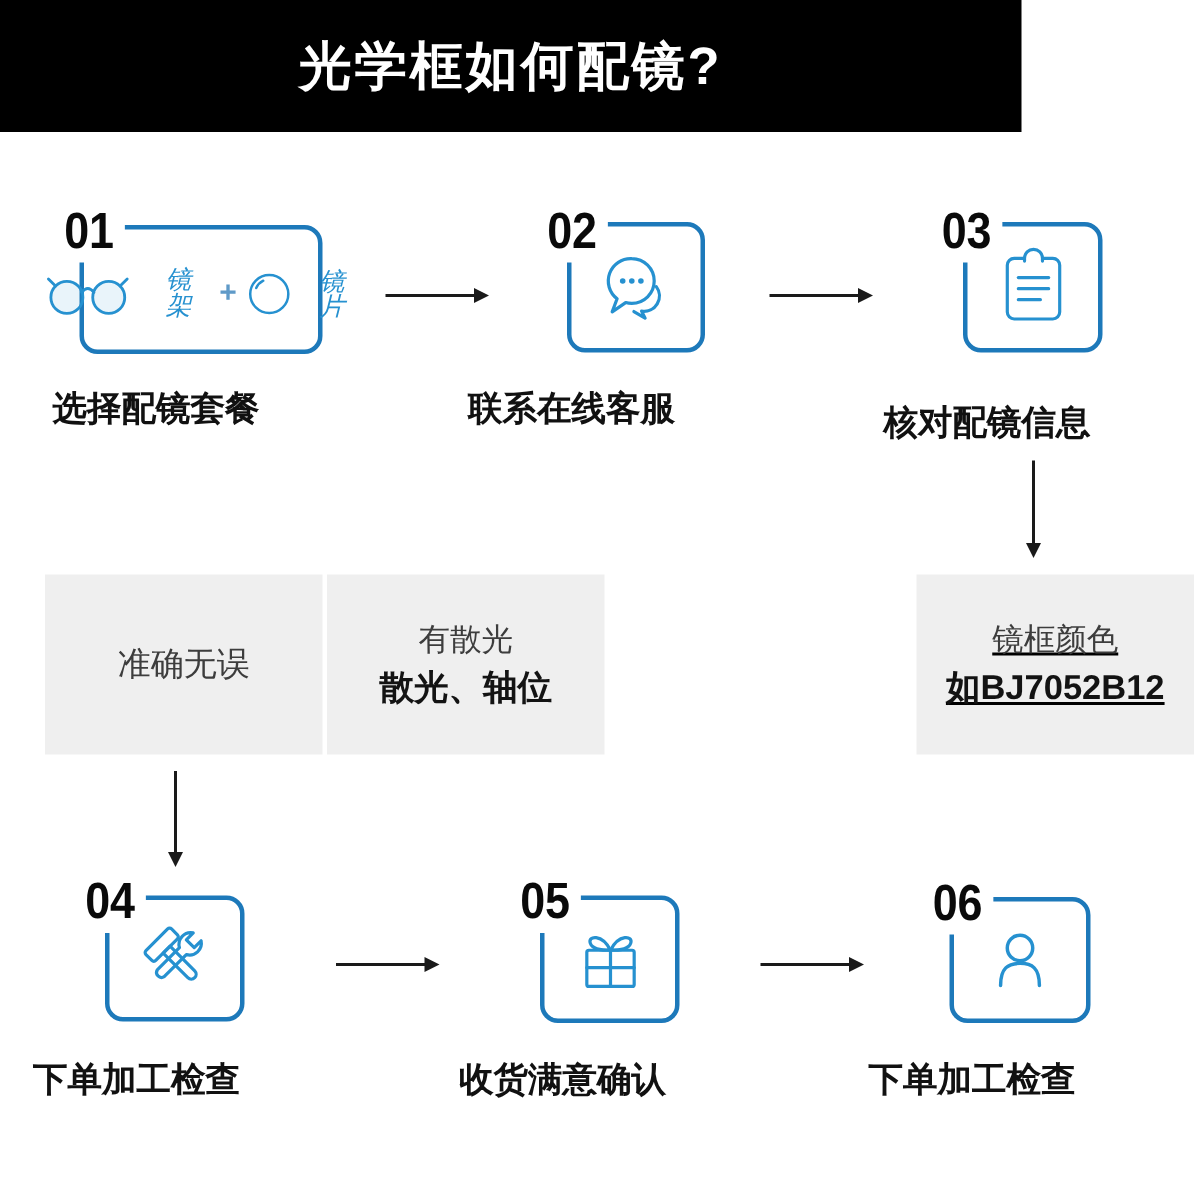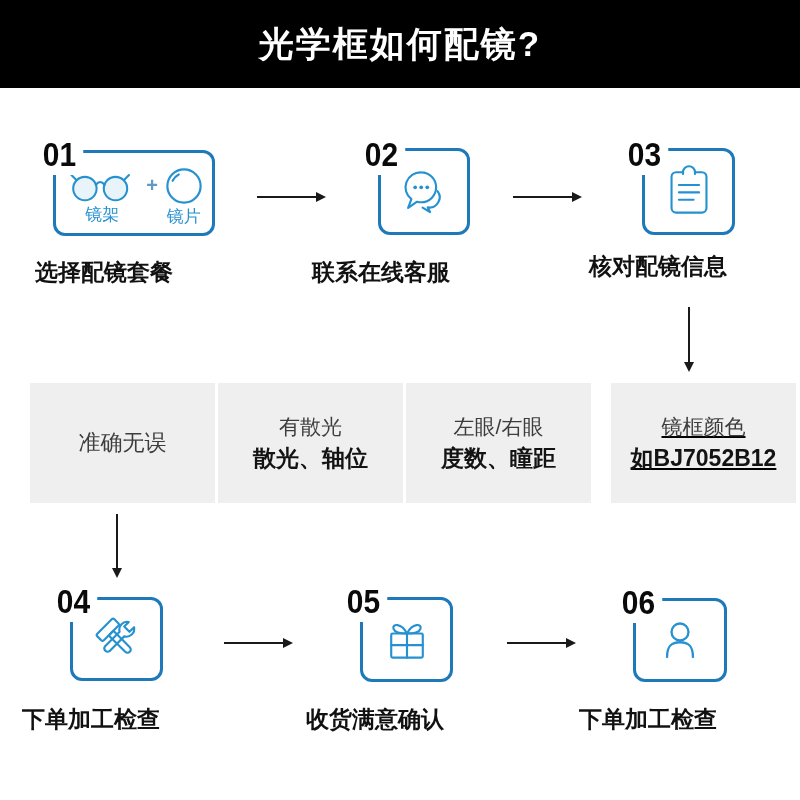--- a/index.html
+++ b/index.html
@@ -9,40 +9,40 @@
     --banner-fg:#ffffff;
     --info-box-bg:#efefef;
     --arrow-color:#1a1a1a;
   }
   *{margin:0;padding:0;box-sizing:border-box;}
   html,body{background:#ffffff;}
   body{font-family:"Liberation Sans","DejaVu Sans",sans-serif;}
   .canvas{position:relative;width:800px;height:800px;margin:0 auto;background:#ffffff;overflow:hidden;}
 
   
-  .banner{position:absolute;left:0;top:0;width:800px;height:88px;background:var(--banner-bg);
+  .banner{position:absolute;left:0;top:0;width:681px;height:88px;background:var(--banner-bg);
           display:flex;align-items:center;justify-content:center;}
   .banner h1{color:var(--banner-fg);font-size:35px;font-weight:700;letter-spacing:2px;}
 
   
   .group{position:absolute;left:0;top:0;width:0;height:0;}
 
   .num{position:absolute;z-index:2;font-size:34px;font-weight:800;color:#0a0a0a;background:#fff;
        padding:0 8px 4px 2px;line-height:1;transform:scaleX(0.88);transform-origin:left top;}
 
   .panel{position:absolute;border:3px solid var(--accent-blue);border-radius:12px;background:#fff;
          display:flex;align-items:center;justify-content:center;}
 
   .step-label{position:absolute;width:200px;font-size:23px;font-weight:700;color:#111;}
 
   .icon{color:var(--icon-blue);display:block;}
 
   
   .combo{display:flex;align-items:flex-start;justify-content:center;gap:7px;padding-top:6px;}
-  .combo-col{display:flex;flex-direction:column;align-items:center;gap:3px;}
+  .combo-col{display:flex;flex-direction:row;align-items:center;gap:19px;font-style:italic;}
   .combo-label{font-size:17px;color:var(--icon-blue);line-height:1;}
   .plus{font-size:20px;font-weight:700;color:#5f9ac8;line-height:36px;}
 
   
   .arrow-h{position:absolute;height:2px;background:var(--arrow-color);}
   .arrow-h::after{content:"";position:absolute;right:-9px;top:-4px;width:0;height:0;
     border-left:10px solid var(--arrow-color);border-top:5px solid transparent;border-bottom:5px solid transparent;}
   .arrow-v{position:absolute;width:2px;background:var(--arrow-color);}
   .arrow-v::after{content:"";position:absolute;bottom:-9px;left:-4px;width:0;height:0;
     border-top:10px solid var(--arrow-color);border-left:5px solid transparent;border-right:5px solid transparent;}
@@ -111,35 +111,31 @@
     <span class="num" style="left:626px;top:137px;">03</span>
     <div class="panel" style="left:642px;top:148px;width:93px;height:87px;">
       <svg class="icon" width="52" height="57" viewBox="0 0 56 62" fill="none" stroke="currentColor" stroke-width="2.3" stroke-linecap="round" stroke-linejoin="round">
         <rect x="9" y="10" width="38" height="44" rx="5"></rect>
         <path d="M 21.5 12 V 10 A 6.5 6.5 0 0 1 34.5 10 V 12" fill="#ffffff"></path>
         <path d="M 17 24 H 39"></path>
         <path d="M 17 32 H 39"></path>
         <path d="M 17 40 H 33"></path>
       </svg>
     </div>
-    <div class="step-label" style="left:589px;top:251px;">核对配镜信息</div>
+    <div class="step-label" style="left:589px;top:266px;">核对配镜信息</div>
   </div>
 
   <div class="arrow-v" style="left:688px;top:307px;height:56px;"></div>
 
   <div class="info-box" style="left:30px;">
     <span class="info-line1" style="font-size:22px;">准确无误</span>
   </div>
   <div class="info-box" style="left:218px;">
     <span class="info-line1">有散光</span>
     <span class="info-line2">散光、轴位</span>
-  </div>
-  <div class="info-box" style="left:406px;">
-    <span class="info-line1">左眼/右眼</span>
-    <span class="info-line2">度数、瞳距</span>
   </div>
   <div class="info-box" style="left:611px;text-decoration:underline;">
     <span class="info-line1">镜框颜色</span>
     <span class="info-line2">如BJ7052B12</span>
   </div>
 
   <div class="arrow-v" style="left:116px;top:514px;height:55px;"></div>
 
   <div class="group">
     <span class="num" style="left:55px;top:584px;">04</span>

